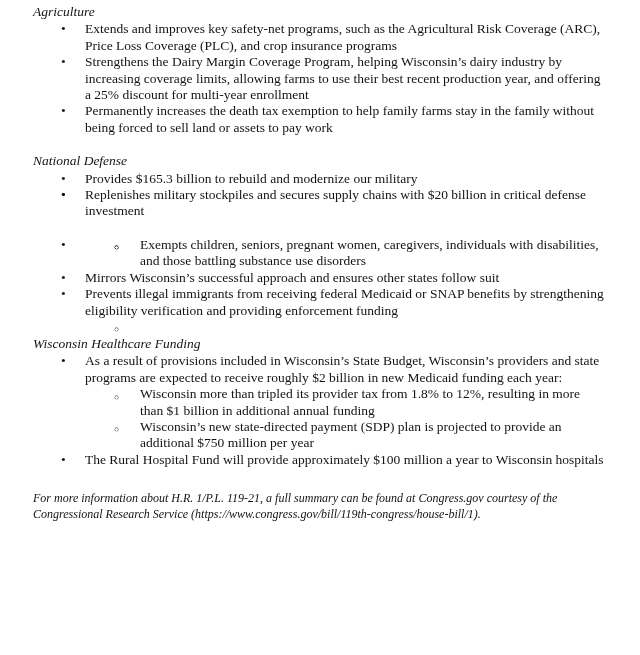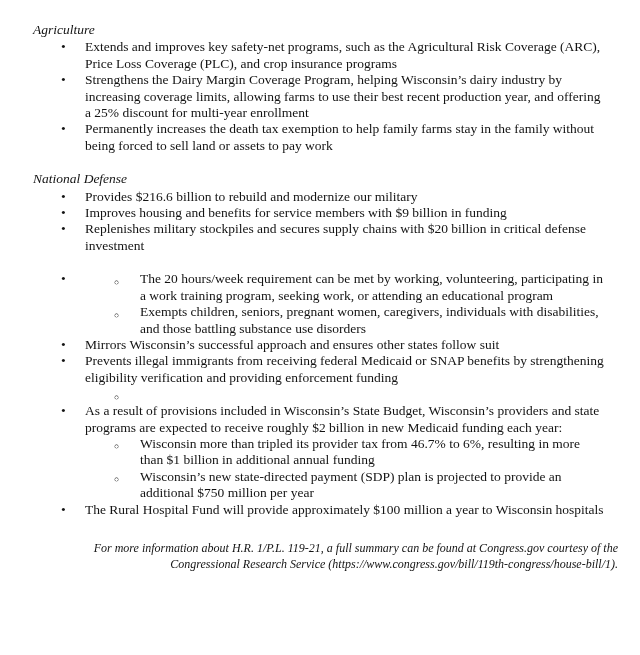--- a/index.html
+++ b/index.html
@@ -8,21 +8,21 @@
   }
   body {
     width: 640px; height: 655px;
     overflow: hidden;
     color: #131313;
     font-family: "Liberation Serif", "DejaVu Serif", serif;
     font-size: 13.5px;
     line-height: 16.4px;
   }
   .page {
-    padding: 22px 34px 0 33px;
+    padding: 4px 34px 0 33px;
   }
   section { margin: 0 0 17px 0; }
   h2.section-title {
     font-size: 13.5px;
     font-weight: normal;
     font-style: italic;
     margin: 0 0 1px 0;
     line-height: 16.4px;
   }
   ul { list-style: none; margin: 0; padding: 0; }
@@ -39,21 +39,21 @@
     padding-left: 55px;
   }
   .marker2 {
     position: absolute;
     left: 29px; top: 2.5px;
     font-size: 8.5px;
   }
   .footer {
     margin: 22px auto 0 auto;
     width: 585px;
-    text-align: right;
+    text-align: left;
     font-style: italic;
     font-size: 12px;
     line-height: 16px;
   }
 </style>
 </head>
 <body>
 
 <div class="page">
 
@@ -73,41 +73,39 @@
         <span>Permanently increases the death tax exemption to help family farms stay in the family without being forced to sell land or assets to pay work</span>
       </li>
     </ul>
   </section>
 
   <section>
     <h2 class="section-title">National Defense</h2>
     <ul class="l1">
       <li>
         <span class="marker1">•</span>
-        <span>Provides $216.6 billion to rebuild and modernize our military</span>
+        <span>Provides $165.3 billion to rebuild and modernize our military</span>
       </li>
       <li>
         <span class="marker1">•</span>
-        <span>Improves housing and benefits for service members with $9 billion in funding</span>
       </li>
       <li>
         <span class="marker1">•</span>
         <span>Replenishes military stockpiles and secures supply chains with $20 billion in critical defense investment</span>
       </li>
     </ul>
   </section>
 
   <section>
     <ul class="l1">
       <li>
         <span class="marker1">•</span>
         <ul class="l2">
           <li>
             <span class="marker2">○</span>
-            <span>The 20 hours/week requirement can be met by working, volunteering, participating in a work training program, seeking work, or attending an educational program</span>
           </li>
           <li>
             <span class="marker2">○</span>
             <span>Exempts children, seniors, pregnant women, caregivers, individuals with disabilities, and those battling substance use disorders</span>
           </li>
         </ul>
       </li>
       <li>
         <span class="marker1">•</span>
         <span>Mirrors Wisconsin’s successful approach and ensures other states follow suit</span>
@@ -118,28 +116,29 @@
         <ul class="l2">
           <li>
             <span class="marker2">○</span>
           </li>
         </ul>
       </li>
     </ul>
   </section>
 
   <section>
+    <h2 class="section-title">Wisconsin Healthcare Funding</h2>
     <ul class="l1">
       <li>
         <span class="marker1">•</span>
         <span>As a result of provisions included in Wisconsin’s State Budget, Wisconsin’s providers and state programs are expected to receive roughly $2 billion in new Medicaid funding each year:</span>
         <ul class="l2">
           <li>
             <span class="marker2">○</span>
-            <span>Wisconsin more than tripled its provider tax from 46.7% to 6%, resulting in more than $1 billion in additional annual funding</span>
+            <span>Wisconsin more than tripled its provider tax from 1.8% to 12%, resulting in more than $1 billion in additional annual funding</span>
           </li>
           <li>
             <span class="marker2">○</span>
             <span>Wisconsin’s new state-directed payment (SDP) plan is projected to provide an additional $750 million per year</span>
           </li>
         </ul>
       </li>
       <li>
         <span class="marker1">•</span>
         <span>The Rural Hospital Fund will provide approximately $100 million a year to Wisconsin hospitals</span>

